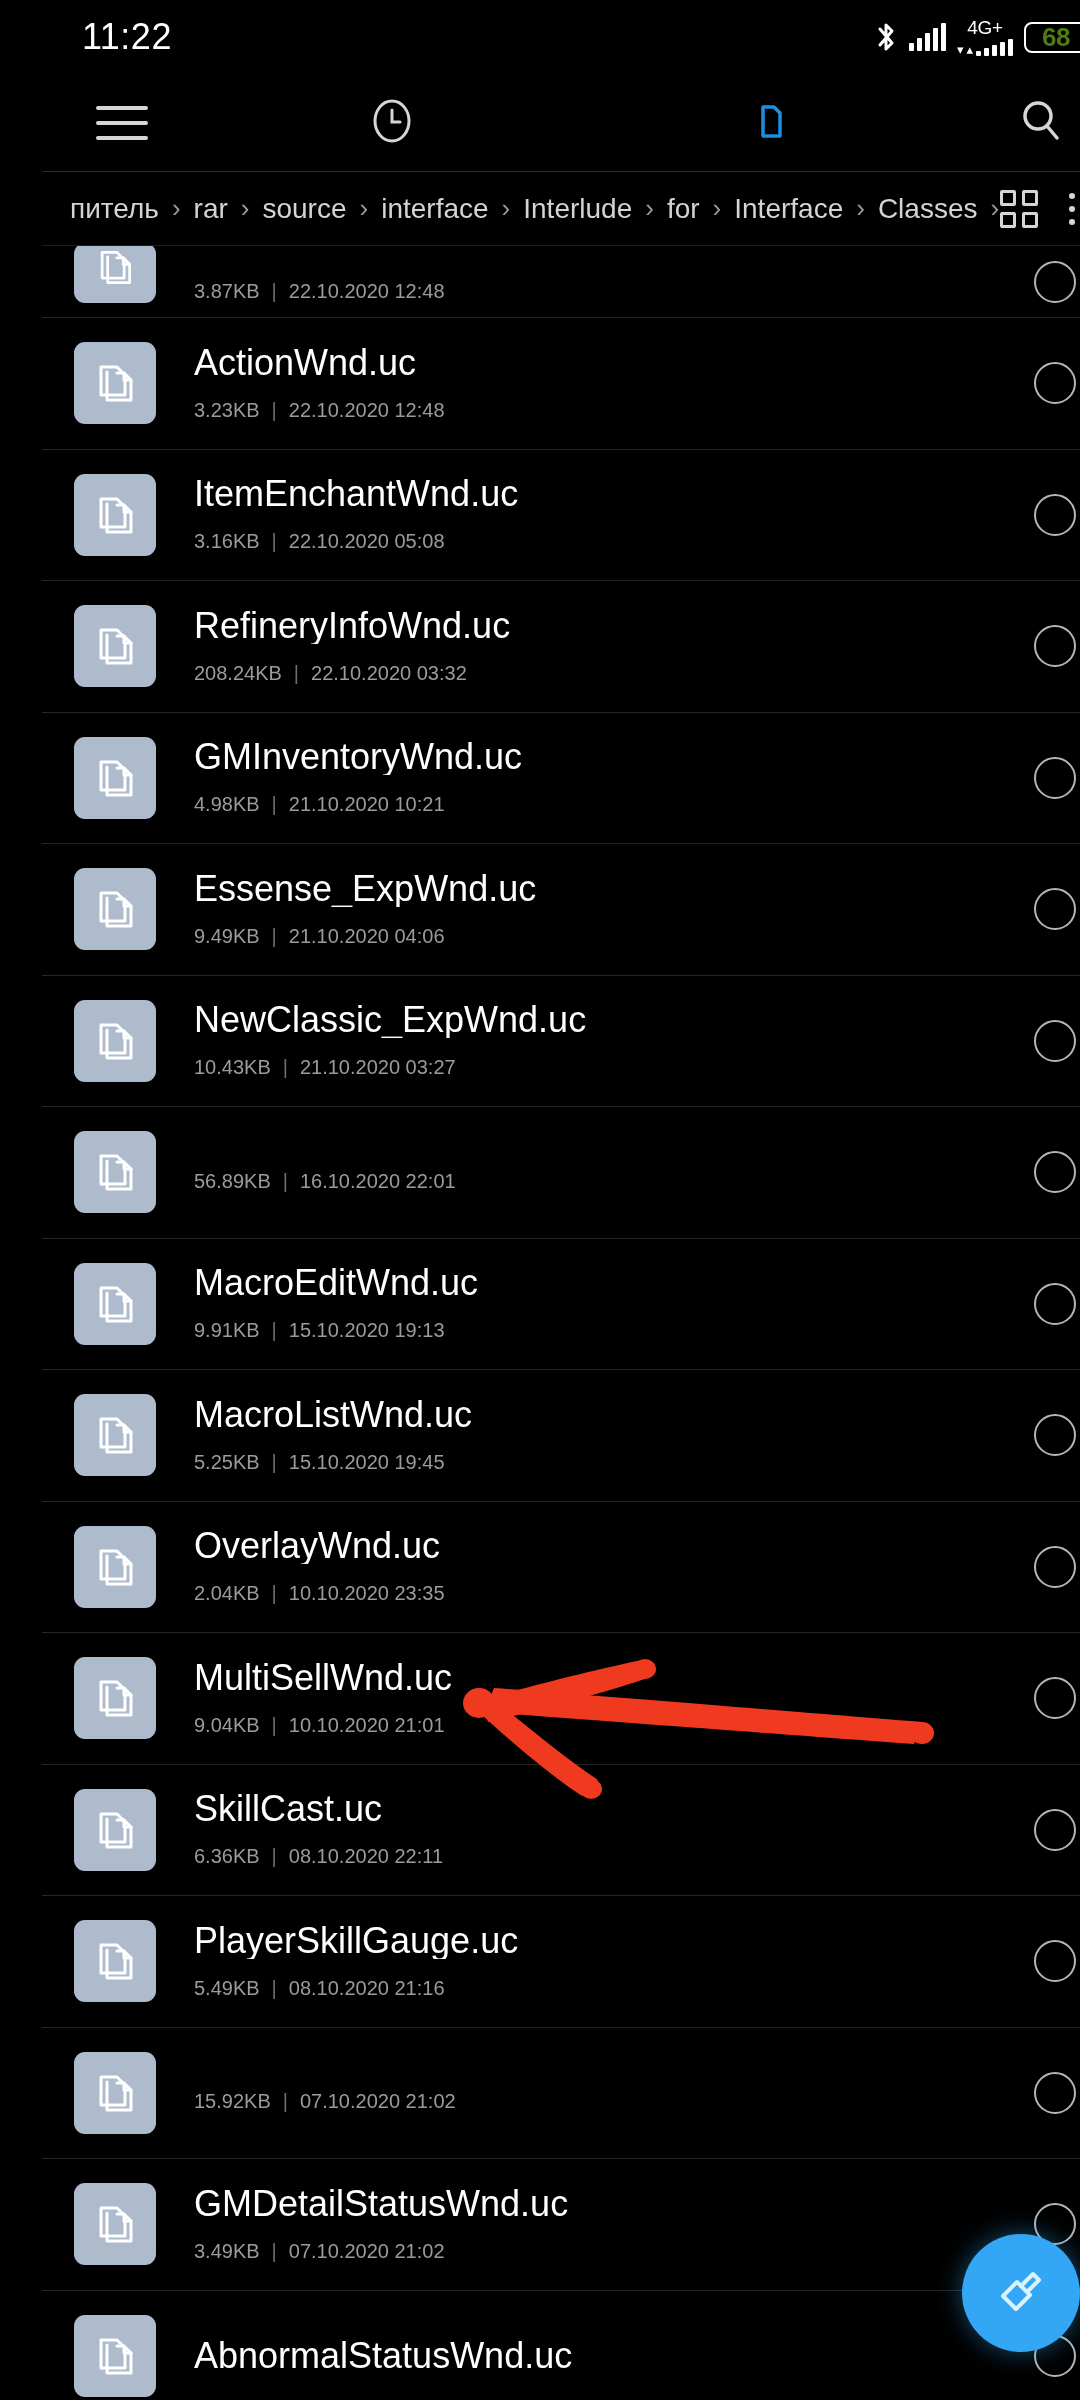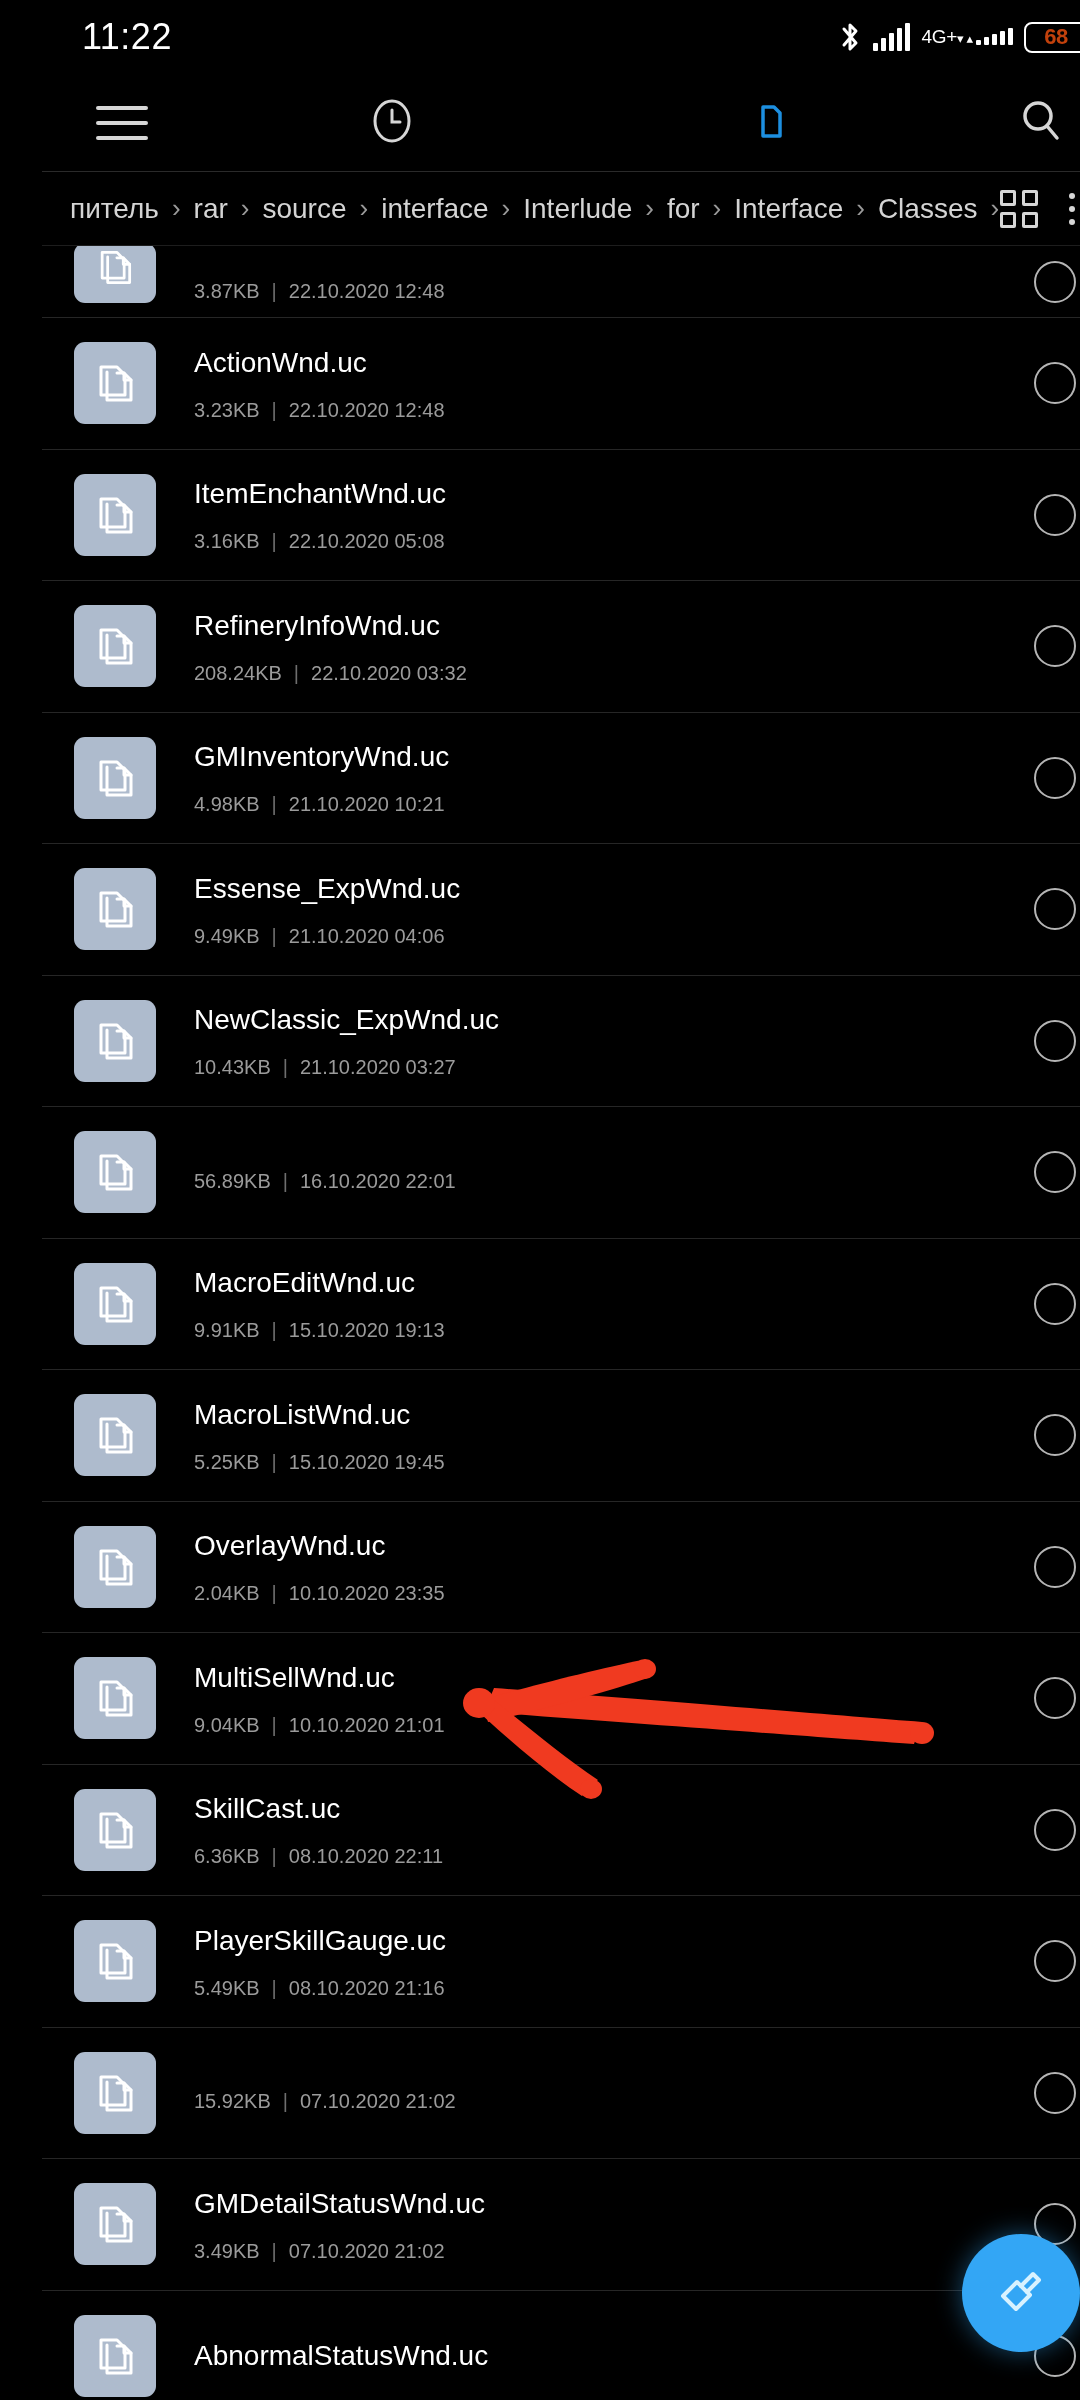--- a/index.html
+++ b/index.html
@@ -20,33 +20,33 @@
   .sb-clock { color:#fff; font-size:36px; letter-spacing:.5px; }
   .sb-right { display:flex; align-items:center; gap:11px; }
   .icon-bt { width:24px; height:30px; }
   .bars { display:flex; align-items:flex-end; gap:3px; height:28px; }
   .bars i { display:block; width:5px; background:#fff; border-radius:1px; }
   .bars i:nth-child(1){height:8px}
   .bars i:nth-child(2){height:13px}
   .bars i:nth-child(3){height:18px}
   .bars i:nth-child(4){height:23px}
   .bars i:nth-child(5){height:28px}
-  .cell2 { position:relative; display:flex; flex-direction:row; align-items:flex-start; }
+  .cell2 { position:relative; display:flex; flex-direction:column; align-items:center; }
   .cell2-lbl { color:#fff; font-size:19px; line-height:19px; margin-bottom:1px; letter-spacing:-.3px;}
   .cell2-row { display:flex; align-items:flex-end; gap:3px; height:18px; }
   .cell2-row .ar { font-size:13px; color:#fff; line-height:13px; }
   .battery {
     width:64px; height:31px; border:2.5px solid #fff; border-radius:8px;
     display:flex; align-items:center; justify-content:center; position:relative;
   }
   .battery::after {
     content:""; position:absolute; right:-7px; top:9px;
     width:4px; height:12px; background:#fff; border-radius:0 2px 2px 0;
   }
-  .battery span { color:#c2410c; font-size:22px; font-weight:bold; letter-spacing:-.5px; }
+  .battery span { color:#4d7c0f; font-size:26px; font-weight:bold; letter-spacing:-.5px; }
 
   
   .toolbar {
     position:absolute; top:74px; left:0; width:1080px; height:98px;
     display:flex; align-items:center;
     border-bottom:1px solid #2a2a2a;
   }
   .tb-slot { display:flex; align-items:center; justify-content:center; height:98px; }
   .tb-menu { width:160px; }
   .tb-recent { flex:1; }
@@ -85,21 +85,21 @@
   }
   .row.partial { height:72px; align-items:flex-end; padding-bottom:14px; overflow:hidden; }
   .row.last { border-bottom:none; }
   .fileicon {
     width:82px; height:82px; background:#aebbcd; border-radius:11px;
     display:flex; align-items:center; justify-content:center; flex:0 0 82px;
   }
   .row.partial .fileicon { height:60px; border-radius:11px 11px 11px 11px; align-items:flex-start;}
   .meta { flex:1; padding-left:38px; min-width:0; }
   .fname {
-    color:#fff; font-size:28px; line-height:36px; white-space:nowrap;
+    color:#fff; font-size:36px; line-height:36px; white-space:nowrap;
     overflow:hidden; text-overflow:ellipsis;
   }
   .fsub { color:#9b9b9b; font-size:20px; line-height:24px; margin-top:17px; white-space:nowrap; }
   .fsub .sep { margin:0 12px; color:#6e6e6e; }
   .check {
     width:42px; height:42px; border:2px solid #b5b5b5; border-radius:50%;
     flex:0 0 42px; margin-right:46px;
   }
   .row.partial .check { margin-bottom:0; }
 

